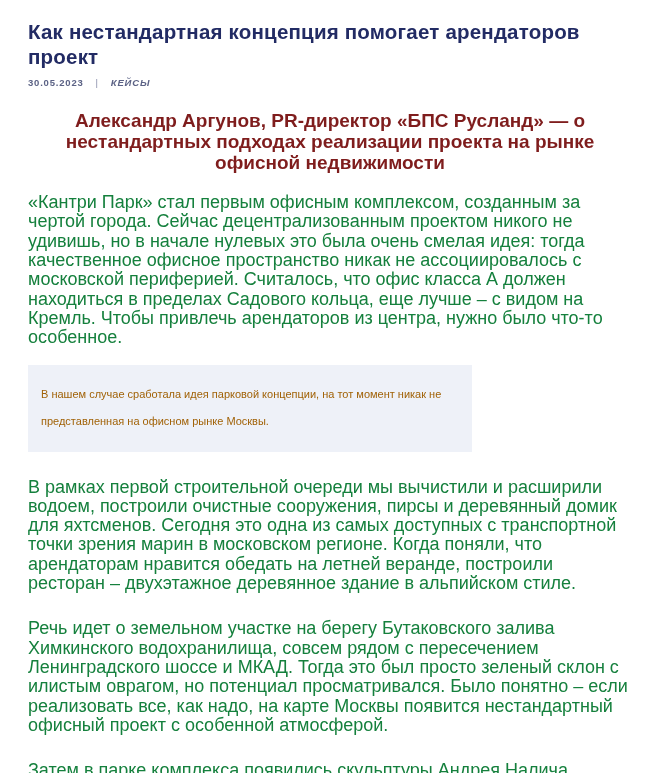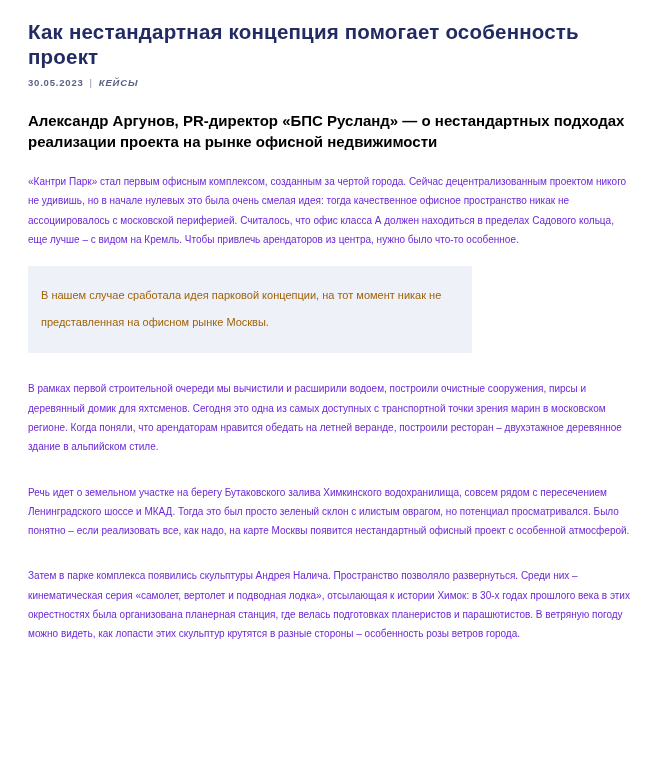--- a/index.html
+++ b/index.html
@@ -29,38 +29,39 @@
     color: #222b64;
   }
   .meta {
     margin-top: 8px;
     font-size: 9.5px;
     font-weight: 700;
     letter-spacing: 0.8px;
     color: #5b6285;
     text-transform: uppercase;
     display: flex;
-    gap: 6px;
+    gap: 12px;
     align-items: center;
   }
   .meta .sep { font-weight: 400; color: #8b90ab; }
   .meta .category { cursor: pointer; font-style: italic; }
   .lead {
     margin: 22px 0 0 0;
-    font-size: 15px;
+    font-size: 19px;
     line-height: 21px;
     font-weight: 700;
-    color: #000000;
+    color: #7f1d1d;
+    text-align: center;
   }
   .body-p {
     margin: 26px 0 0 0;
-    font-size: 10px;
+    font-size: 18px;
     line-height: 19.3px;
     font-weight: 400;
-    color: #6d28d9;
+    color: #15803d;
   }
   .first-body-p { margin-top: 20px; }
   .quote-block {
     margin: 17px 0 16px 0;
     width: 444px;
     box-sizing: border-box;
     background: #eef1f8;
     padding: 16px 26px 17px 13px;
   }
   .quote-text {
@@ -70,21 +71,21 @@
     font-weight: 400;
     color: #a16207;
   }
 </style>
 </head>
 <body>
 
 <div class="page">
   <div class="article">
 
-    <h1 class="title">Как нестандартная концепция помогает особенность проект</h1>
+    <h1 class="title">Как нестандартная концепция помогает арендаторов проект</h1>
 
     <div class="meta">
       <span class="date">30.05.2023</span>
       <span class="sep">|</span>
       <span class="category">КЕЙСЫ</span>
     </div>
 
     <p class="lead">Александр Аргунов, PR-директор «БПС Русланд» — о нестандартных подходах реализации проекта на рынке офисной недвижимости</p>
 
     <p class="body-p first-body-p">«Кантри Парк» стал первым офисным комплексом, созданным за чертой города. Сейчас децентрализованным проектом никого не удивишь, но в начале нулевых это была очень смелая идея: тогда качественное офисное пространство никак не ассоциировалось с московской периферией. Считалось, что офис класса А должен находиться в пределах Садового кольца, еще лучше – с видом на Кремль. Чтобы привлечь арендаторов из центра, нужно было что-то особенное.</p>

